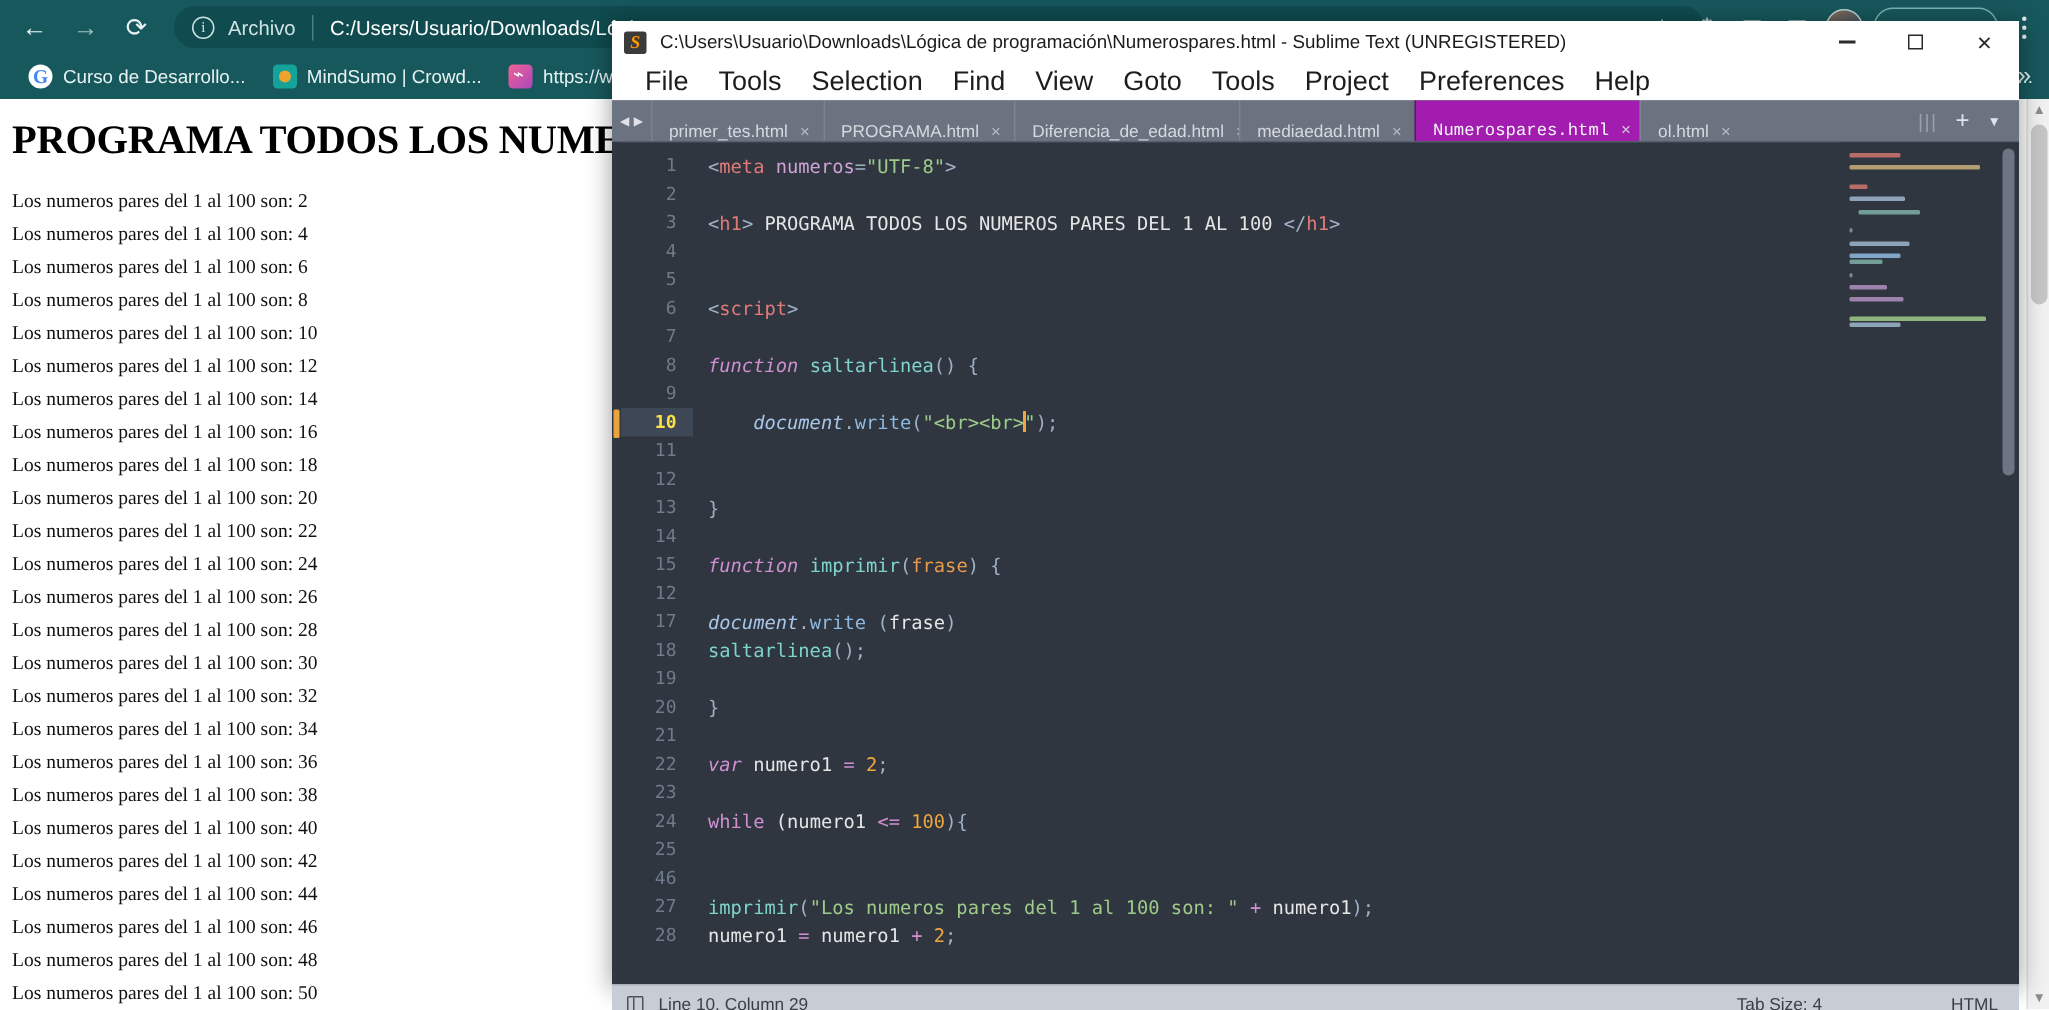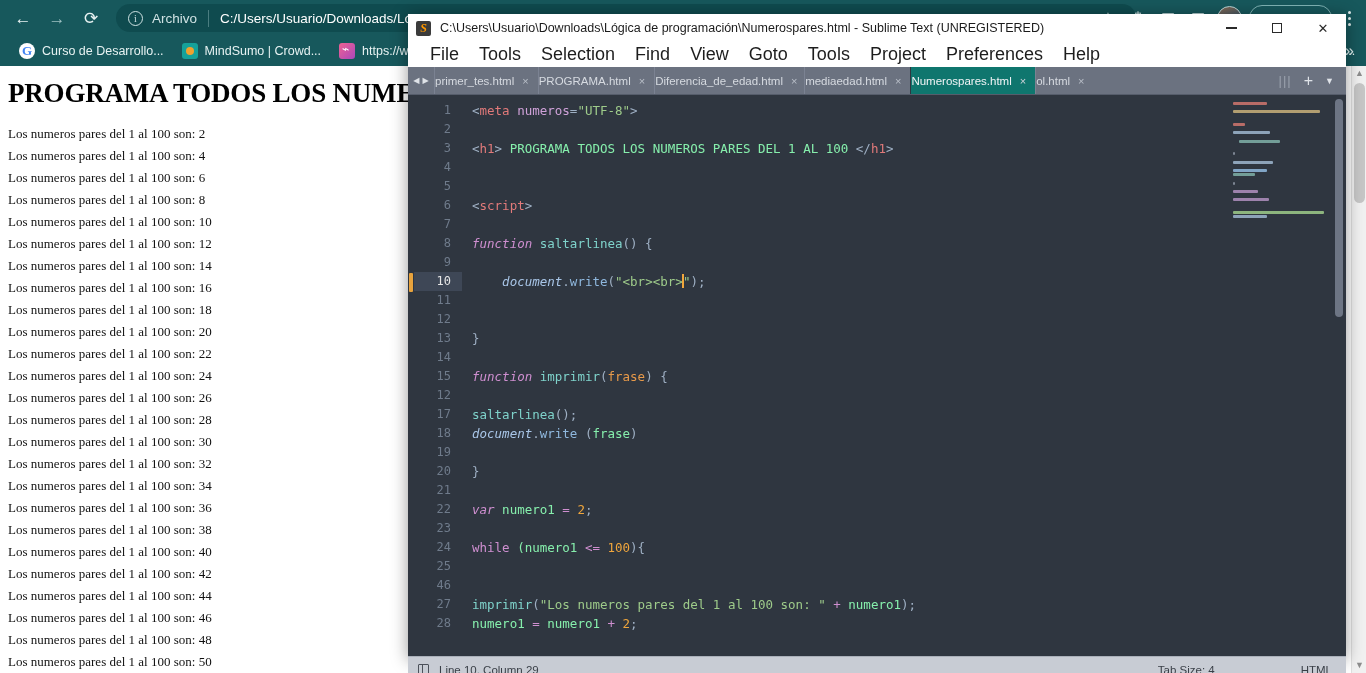--- a/index.html
+++ b/index.html
@@ -181,27 +181,27 @@
   .st-tabs {
     height: 28px; background: #6b7280;
     display: flex; align-items: stretch; position: relative;
     border-bottom: 1px solid #565d6b;
   }
   .tab-arrows {
     width: 26px; display: flex; align-items: center; justify-content: center;
     gap: 3px; color: #dfe3e8; font-size: 8px; flex: none;
   }
   .st-tab {
-    display: flex; align-items: center; gap: 8px;
-    padding: 0 9px 0 0; font-size: 11.5px; color: #d6dae0;
+    display: flex; align-items: flex-end; gap: 8px;
+    padding: 0 9px 0 11px; font-size: 11.5px; color: #d6dae0;
     border-left: 1px solid #7b8292; white-space: nowrap;
     position: relative; max-width: 150px; overflow: hidden;
   }
   .st-tab.active {
-    background: #0f766e; color: #f3f5f7; border-left-color: #2f3640;
+    background: #a21caf; color: #f3f5f7; border-left-color: #2f3640; font-family: Liberation Mono, monospace;
   }
   .tab-x { font-size: 11px; color: #b9bfc8; flex: none; }
   .st-tab.active .tab-x { color: #cfd4da; }
   .tab-right {
     margin-left: auto; display: flex; align-items: center;
     gap: 12px; padding: 0 12px; color: #dfe3e8;
   }
   .tab-grip { letter-spacing: 1px; font-size: 13px; color: #9aa1ad; }
   .tab-plus { font-size: 16px; }
   .tab-caret { font-size: 9px; }
@@ -214,21 +214,21 @@
     position: absolute; left: 1px; width: 4px; height: 19px;
     background: #e8a33d; border-radius: 1px;
   }
   .gutter {
     width: 48px; flex: none; padding-top: 6px;
     font-family: "DejaVu Sans Mono", monospace; font-size: 12px;
     color: #6f7b8b; text-align: right; position: relative;
   }
   .gutter .gl { height: 19px; line-height: 19px; padding-right: 11px; }
   .gutter .gl.active {
-    background: #3e4756; color: #e5e5e5;
+    background: #3e4756; color: #fde047; font-weight: bold;
   }
   .code {
     flex: 1; padding-top: 6px; position: relative;
     font-family: "DejaVu Sans Mono", monospace; font-size: 12.5px;
     color: #d5dae1; overflow: hidden;
   }
   .cl { height: 19px; line-height: 19px; white-space: pre; padding-left: 10px; }
   .caret {
     display: inline-block; width: 1.5px; height: 14px;
     background: #f0a63c; vertical-align: -2px; margin: 0 -0.7px;
@@ -238,21 +238,21 @@
   .t-punc   { color: #9fb0c4; }
   .t-attr   { color: #cfa1d8; }
   .t-str    { color: #9ecb8a; }
   .t-kw     { color: #cf8fd0; font-style: italic; }
   .t-kw2    { color: #cf8fd0; }
   .t-fn     { color: #7fd3cb; }
   .t-var    { color: #a9c6e8; font-style: italic; }
   .t-prop   { color: #8fb8de; }
   .t-num    { color: #f0a63c; }
   .t-param  { color: #e89a4a; }
-  .t-plain  { color: #86efac; }
+  .t-plain  { color: #e5e5e5; }
   .t-op     { color: #cf8fd0; }
 
   .minimap {
     width: 105px; flex: none; background: #2f3640; position: relative;
     padding: 7px 6px 0 6px; overflow: hidden;
   }
   .mm-line { height: 3px; margin-bottom: 1.2px; border-radius: 1px; }
   .st-vscroll {
     width: 14px; flex: none; background: #2f3640; position: relative;
   }
@@ -484,22 +484,22 @@
         <div class="cl">&nbsp;</div>
         <div class="cl"><span class="t-kw">function</span><span class="t-plain"> </span><span class="t-fn">saltarlinea</span><span class="t-punc">() {</span></div>
         <div class="cl">&nbsp;</div>
         <div class="cl"><span class="t-plain">    </span><span class="t-var">document</span><span class="t-punc">.</span><span class="t-prop">write</span><span class="t-punc">(</span><span class="t-str">"&lt;br&gt;&lt;br&gt;</span><span class="caret"></span><span class="t-str">"</span><span class="t-punc">);</span></div>
         <div class="cl">&nbsp;</div>
         <div class="cl">&nbsp;</div>
         <div class="cl"><span class="t-punc">}</span></div>
         <div class="cl">&nbsp;</div>
         <div class="cl"><span class="t-kw">function</span><span class="t-plain"> </span><span class="t-fn">imprimir</span><span class="t-punc">(</span><span class="t-param">frase</span><span class="t-punc">) {</span></div>
         <div class="cl">&nbsp;</div>
+        <div class="cl"><span class="t-var">document</span><span class="t-punc">.</span><span class="t-prop">write</span><span class="t-plain"> </span><span class="t-punc">(</span><span class="t-plain">frase</span><span class="t-punc">)</span></div>
         <div class="cl"><span class="t-fn">saltarlinea</span><span class="t-punc">();</span></div>
-        <div class="cl"><span class="t-var">document</span><span class="t-punc">.</span><span class="t-prop">write</span><span class="t-plain"> </span><span class="t-punc">(</span><span class="t-plain">frase</span><span class="t-punc">)</span></div>
         <div class="cl">&nbsp;</div>
         <div class="cl"><span class="t-punc">}</span></div>
         <div class="cl">&nbsp;</div>
         <div class="cl"><span class="t-kw">var</span><span class="t-plain"> numero1 </span><span class="t-op">=</span><span class="t-plain"> </span><span class="t-num">2</span><span class="t-punc">;</span></div>
         <div class="cl">&nbsp;</div>
         <div class="cl"><span class="t-kw2">while</span><span class="t-plain"> (</span><span class="t-plain">numero1 </span><span class="t-op">&lt;=</span><span class="t-plain"> </span><span class="t-num">100</span><span class="t-punc">){</span></div>
         <div class="cl">&nbsp;</div>
         <div class="cl">&nbsp;</div>
         <div class="cl"><span class="t-fn">imprimir</span><span class="t-punc">(</span><span class="t-str">"Los numeros pares del 1 al 100 son: "</span><span class="t-plain"> </span><span class="t-op">+</span><span class="t-plain"> numero1</span><span class="t-punc">);</span></div>
         <div class="cl"><span class="t-plain">numero1 </span><span class="t-op">=</span><span class="t-plain"> numero1 </span><span class="t-op">+</span><span class="t-plain"> </span><span class="t-num">2</span><span class="t-punc">;</span></div>

